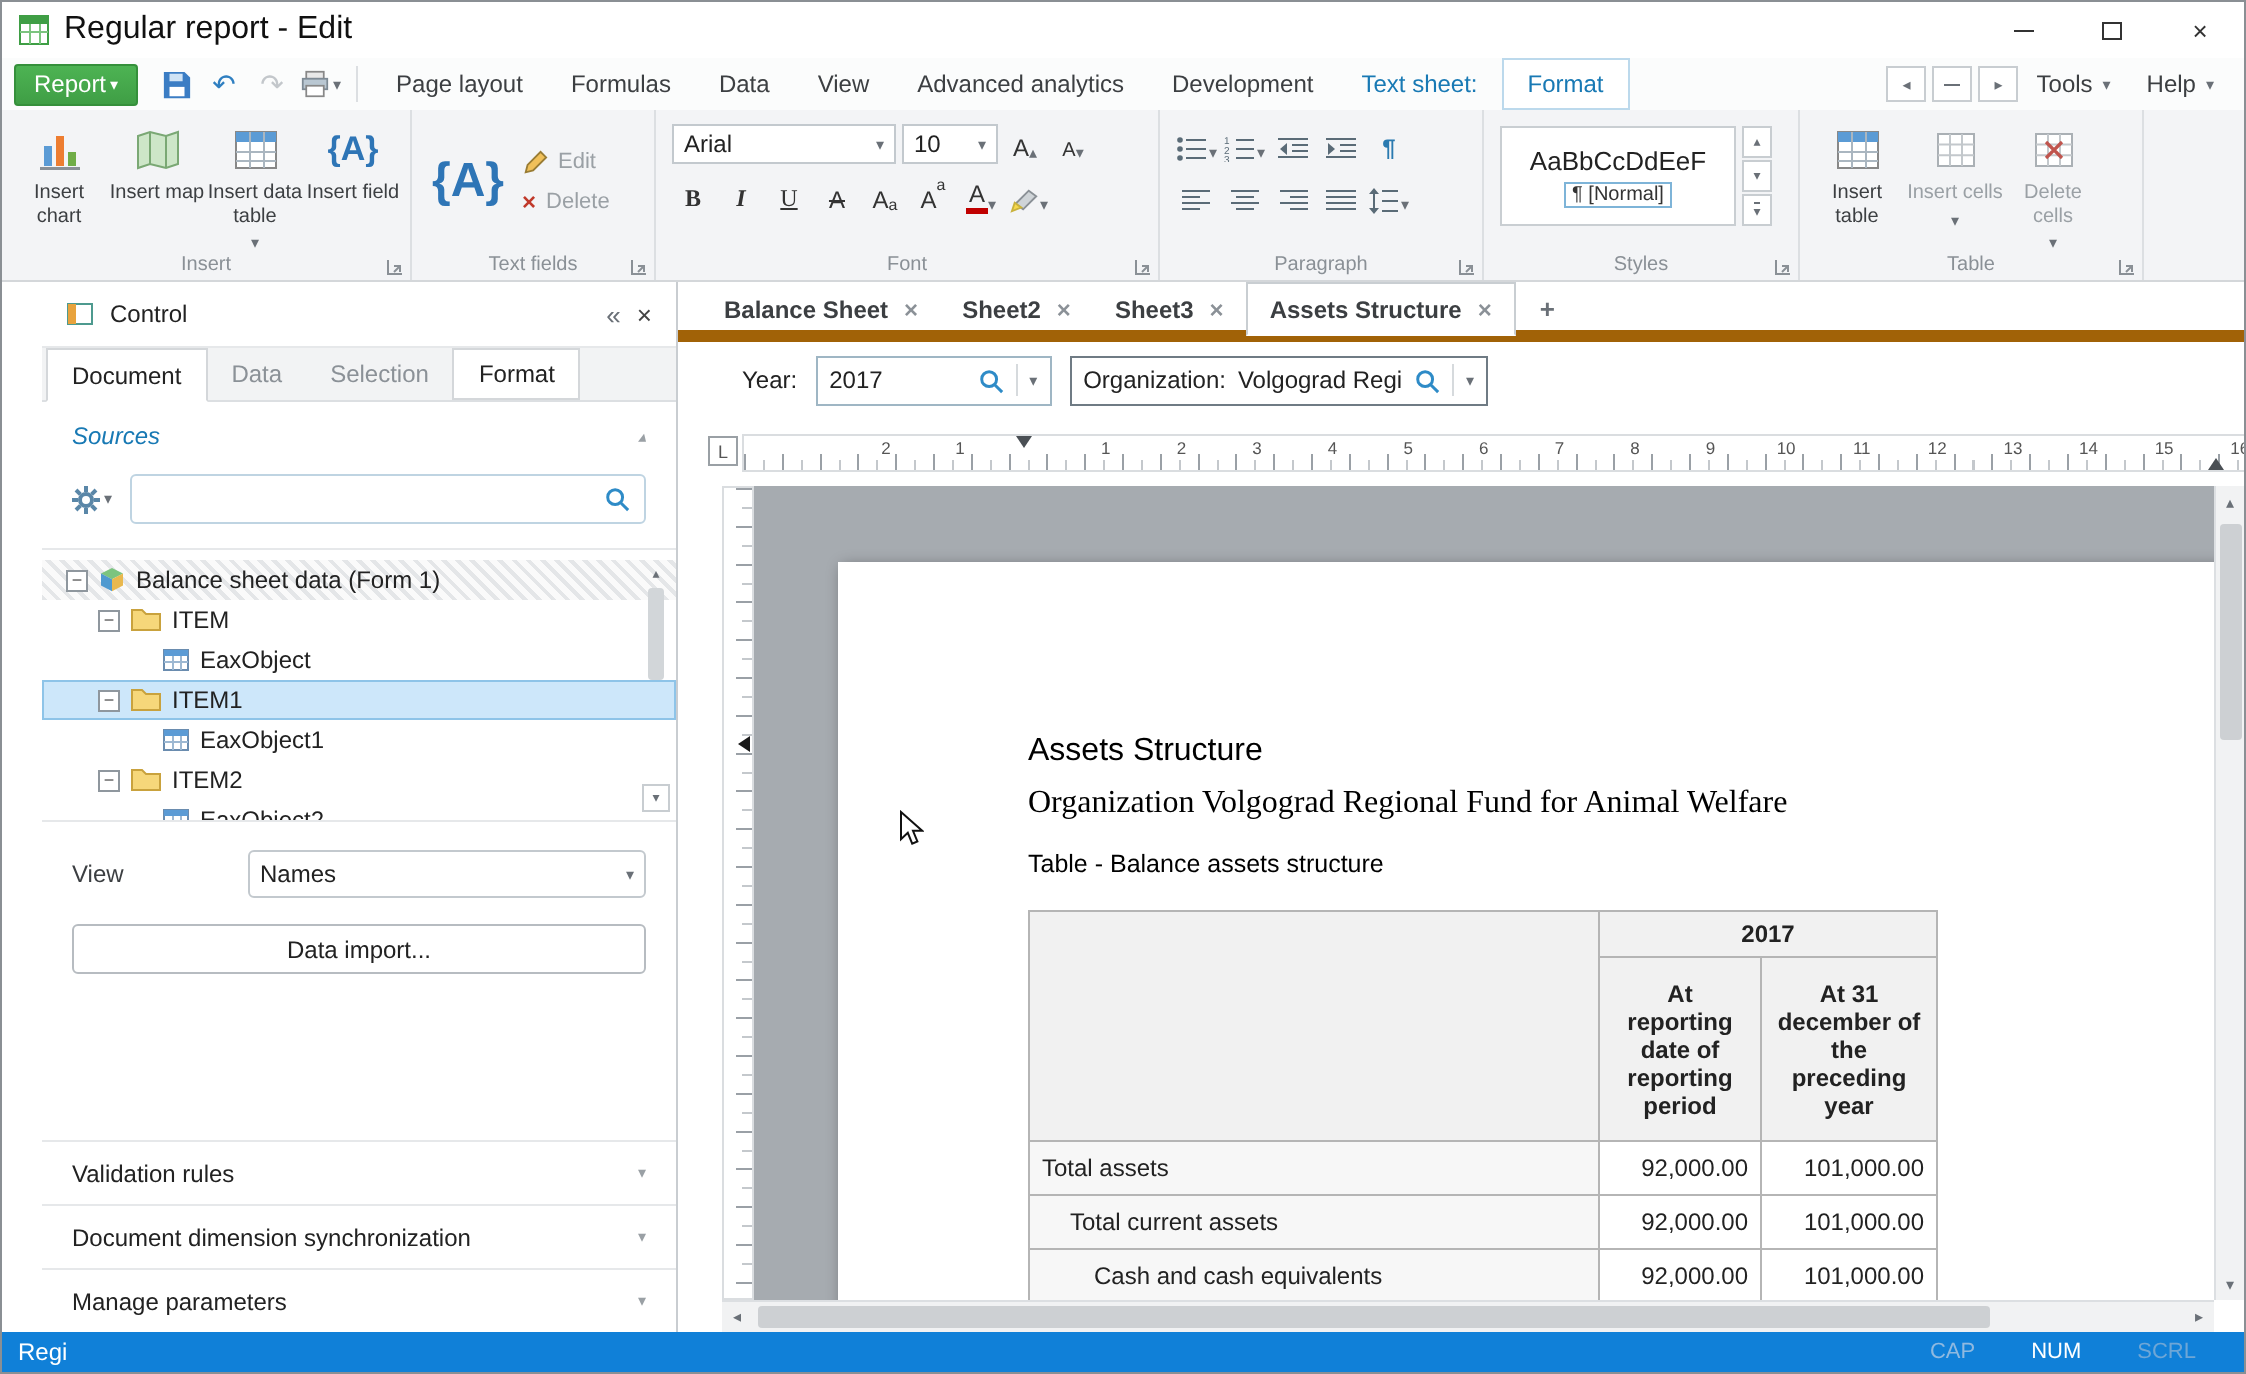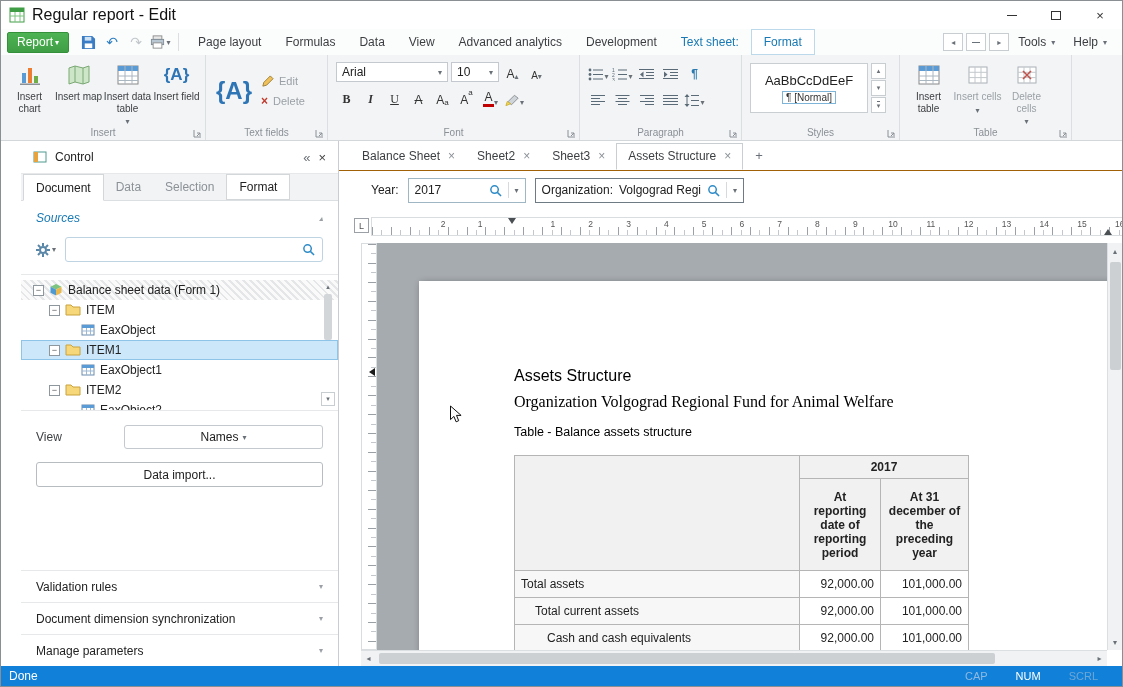--- a/index.html
+++ b/index.html
@@ -94,30 +94,30 @@
   .trow.root { background:repeating-linear-gradient(45deg,#e4e6e8 0 2px,#fafafa 2px 5px); }
   .trow.selected { background:#cde7fa; box-shadow:inset 0 0 0 1px #8ec4e8; }
   .tree-sb { position:absolute; right:3px; top:5px; bottom:4px; width:14px; display:flex; flex-direction:column; align-items:center; }
   .tsb-btn { width:14px; height:14px; font-size:7px; color:#6a7077; display:flex; align-items:center; justify-content:center; }
   .tsb-btn.boxed { border:1px solid #c8cdd1; background:#fff; }
   .tsb-track { flex:1; width:8px; display:flex; justify-content:center; }
   .tsb-thumb { width:8px; height:46px; background:#d2d6d9; border-radius:2px; }
 
   .view-row { display:flex; align-items:center; padding:14px 15px 6px; }
   .view-label { width:88px; color:#3c3f42; }
-  .view-row .combo { flex:1; height:24px; border-radius:3px;justify-content:center; }
+  .view-row .combo { flex:1; height:24px; border-radius:3px; }
   .import-row { padding:7px 15px 12px; }
   .import-btn { width:100%; height:25px; border:1px solid #b7bcc1; border-radius:3px; background:#fff; font-size:12px; color:#222; }
   .panel-spacer { flex:1; }
   .psection { height:32px; border-top:1px solid #e6e8ea; display:flex; align-items:center; padding:0 15px; color:#222; }
   .psection .chev { margin-left:auto; color:#9aa0a5; font-size:8px; }
 
   
   .main { flex:1; min-width:0; display:flex; flex-direction:column; background:#fff; }
-  .sheetbar { height:30px; display:flex; align-items:center; padding-left:12px; border-bottom:1px solid #a16207; }
+  .sheetbar { height:30px; display:flex; align-items:flex-start; padding-left:12px; border-bottom:6px solid #a16207;font-weight:bold; }
   .stab { height:27px; display:flex; align-items:center; gap:8px; padding:0 11px; color:#3c3f42; white-space:nowrap; }
   .stab .stab-close { color:#8b9197; font-size:12px; }
   .stab.active { border:1px solid #c9ced2; border-bottom:1px solid #fff; margin-bottom:-1px; background:#fff; }
   .addtab { padding:0 12px; height:27px; display:flex; align-items:center; color:#6a7077; font-size:13px; }
 
   .parambar { height:38px; display:flex; align-items:center; gap:9px; padding-left:32px; }
   .pcombo { height:25px; border:1px solid #9fb6c4; display:flex; align-items:center; padding:0 6px; gap:6px; background:#fff; }
   .pcombo.year { width:118px; }
   .pcombo.year .pval { flex:1; }
   .pcombo.org { border-color:#6f7b84; }
@@ -832,21 +832,21 @@
         <div class="sb-btn">◂</div>
         <div class="htrack">
             <div class="hthumb"></div>
           </div>
         <div class="sb-btn">▸</div>
       </div>
     </div>
   </div>
 
   <div class="statusbar">
-    <span>Done</span>
+    <span>Regi</span>
     <div class="status-right">
       <span class="ind-cap">CAP</span>
       <span class="ind-num">NUM</span>
       <span class="ind-scrl">SCRL</span>
     </div>
   </div>
 
   <div class="cursor">
     <svg width="13" height="19" viewBox="0 0 13 19">
         <path d="M1.5 1v13.6l3.4-3.2 2.2 5.4 2.6-1.1-2.2-5.3h4.6z" fill="#fff" stroke="#111"></path>

